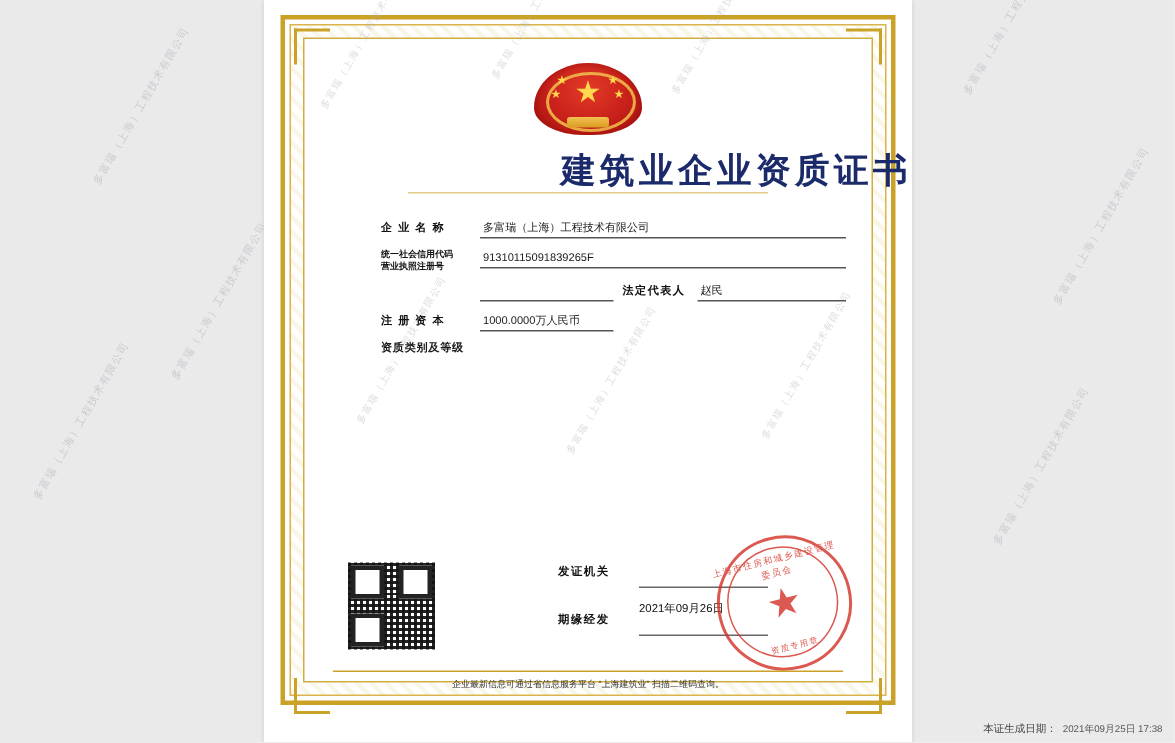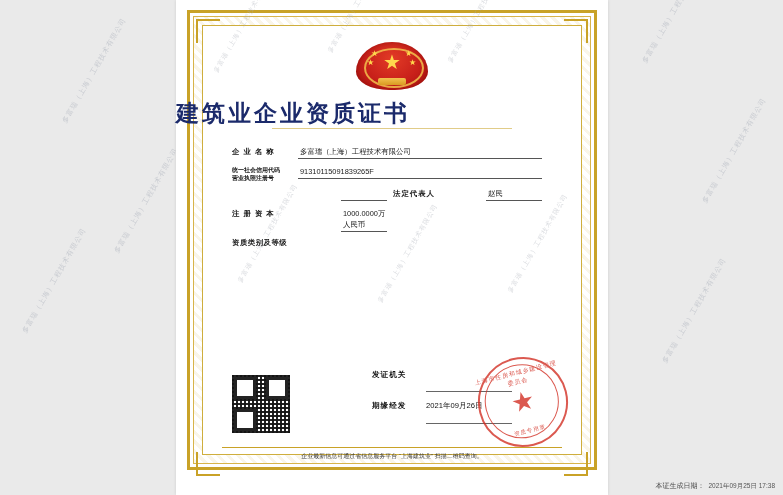--- a/index.html
+++ b/index.html
@@ -115,42 +115,42 @@
     width: 28px; height: 7px;
     background: linear-gradient(#f2c14e,#d99b22);
     border-radius: 2px;
   }
 
   .cert-title {
     position: absolute;
     top: 98px;
     left: 0;
     width: 100%;
-    text-align: left;
+    text-align: right;
     font-family: Liberation Mono, monospace;
     font-size: 23px;
     font-weight: bold;
     letter-spacing: 3px;
     color: #1b2a6b;
   }
   .title-rule {
     position: absolute;
     top: 128px;
     left: 50%;
     transform: translateX(-50%);
     width: 240px;
     height: 1px;
     background: #c9a227;
     opacity: .55;
   }
 
   
   .fields {
     position: absolute;
-    left: 56px;
+    left: 78px;
     top: 146px;
     width: 310px;
     font-size: 7.6px;
     color: #1a1a1a;
   }
   .row {
     display: flex;
     align-items: flex-start;
     margin-bottom: 6.5px;
     line-height: 11px;
@@ -170,21 +170,21 @@
   }
   .row .val {
     flex: 1;
     border-bottom: 0.7px solid #555;
     padding-left: 2px;
     padding-bottom: 1px;
     min-height: 10px;
     font-size: 7.4px;
   }
   .rowsplit { display: flex; width: 100%; }
-  .rowsplit .half { display: flex; width: 50%; gap: 43px; }
+  .rowsplit .half { display: flex; width: 50%; }
   .rowsplit .half .lbl { width: 66px; }
   .rowsplit .half.right .lbl { width: 50px; padding-left: 6px; }
 
   .scope {
     margin-top: 2px;
     display: flex;
   }
   .scope .lbl { width: 66px; flex: none; font-weight: bold; font-size: 7.4px; letter-spacing: 0.5px;}
   .scope .val {
     flex: 1;
@@ -228,20 +228,21 @@
     position: absolute;
     right: 96px;
     bottom: 62px;
     width: 140px;
     font-size: 7.6px;
     color: #111;
   }
   .issuer .irow {
     display: flex;
     margin-bottom: 9px;
+    align-items: center;
   }
   .issuer .ilbl {
     width: 54px;
     font-weight: bold;
     letter-spacing: 1px;
     flex: none;
   }
   .issuer .ival {
     flex: 1;
     border-bottom: 0.7px solid #666;

